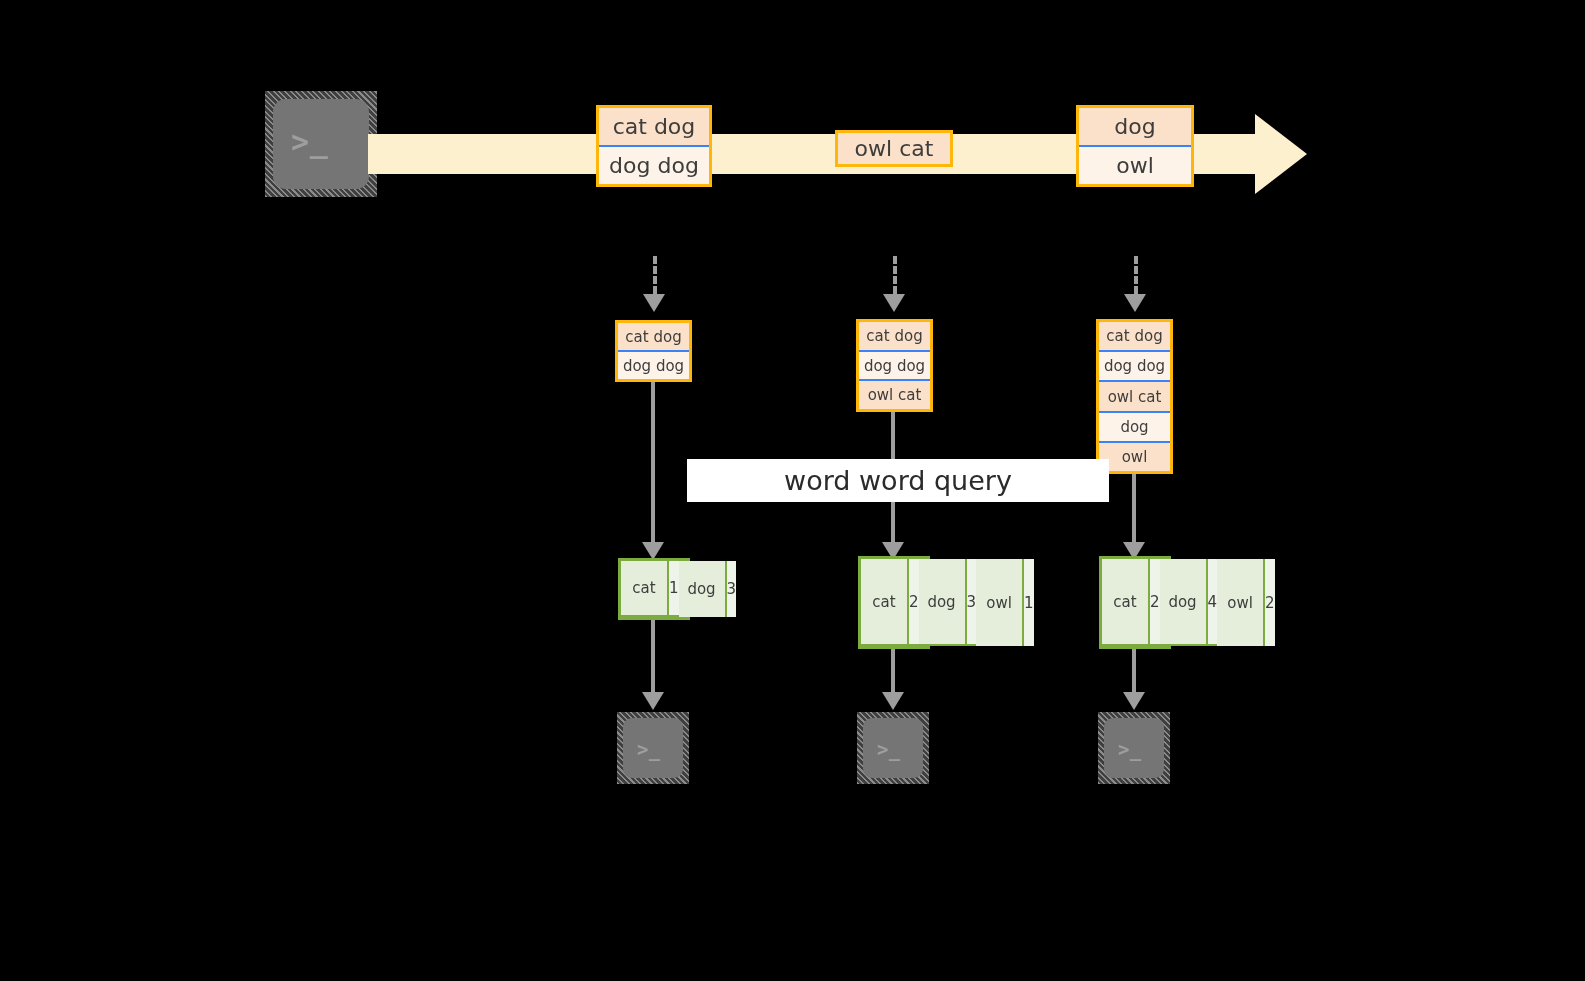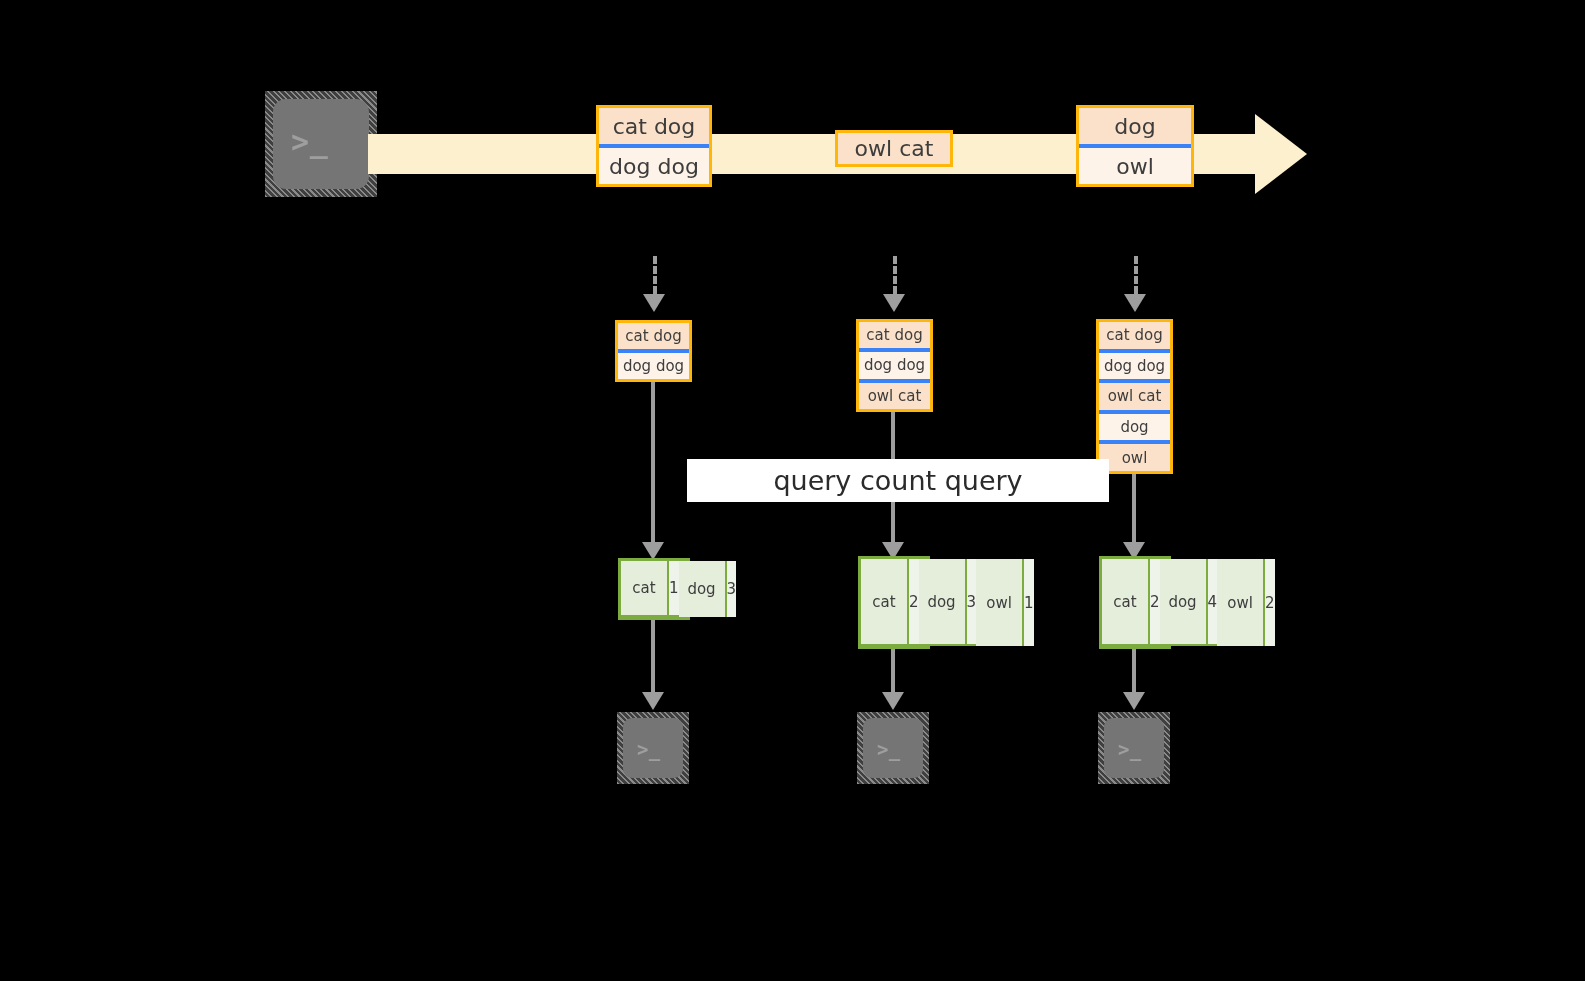--- a/index.html
+++ b/index.html
@@ -82,21 +82,21 @@
     flex-direction: column;
   }
   .recbox .cell {
     flex: 1 1 auto;
     display: flex;
     align-items: center;
     justify-content: center;
     color: #3d3d3d;
     white-space: nowrap;
     background: #FBE1C9;
-    border-bottom: 4px solid #3b82f6;
+    border-bottom: 2px solid #3b82f6;
   }
   .recbox .cell:last-child { border-bottom: none; }
   .recbox .cell.light { background: #FDF3E9; }
 
   .recbox.lg .cell { font-size: 22px; }
   .recbox.sm .cell { font-size: 15px; }
 
   
   .restable {
     position: absolute;
@@ -225,21 +225,21 @@
 
   <div class="vline" style="left:651px; top:382px; height:164px;"></div>
   <div class="vhead" style="left:642px; top:542px;"></div>
 
   <div class="vline" style="left:891px; top:412px; height:134px;"></div>
   <div class="vhead" style="left:882px; top:542px;"></div>
 
   <div class="vline" style="left:1132px; top:474px; height:72px;"></div>
   <div class="vhead" style="left:1123px; top:542px;"></div>
 
-  <div class="query-label">query count query</div>
+  <div class="query-label">word word query</div>
 
   <div class="restable" style="left:618px; top:558px; width:72px; height:62px;">
     <div class="row">
       <div class="word">cat</div>
       <div class="count">1</div>
     </div>
     <div class="row">
       <div class="word">dog</div>
       <div class="count">3</div>
     </div>

